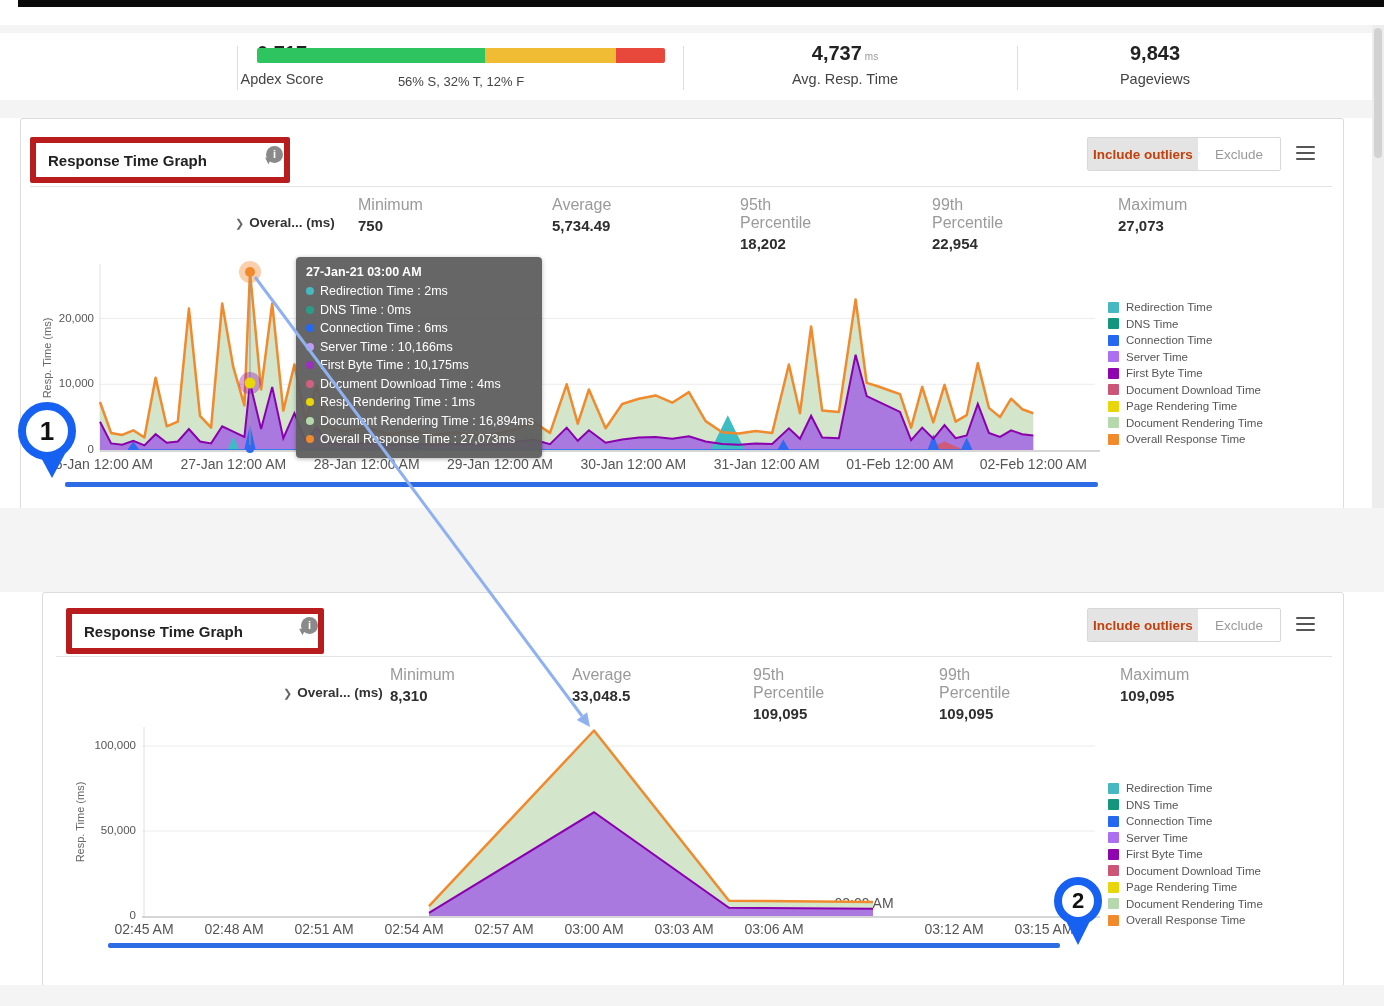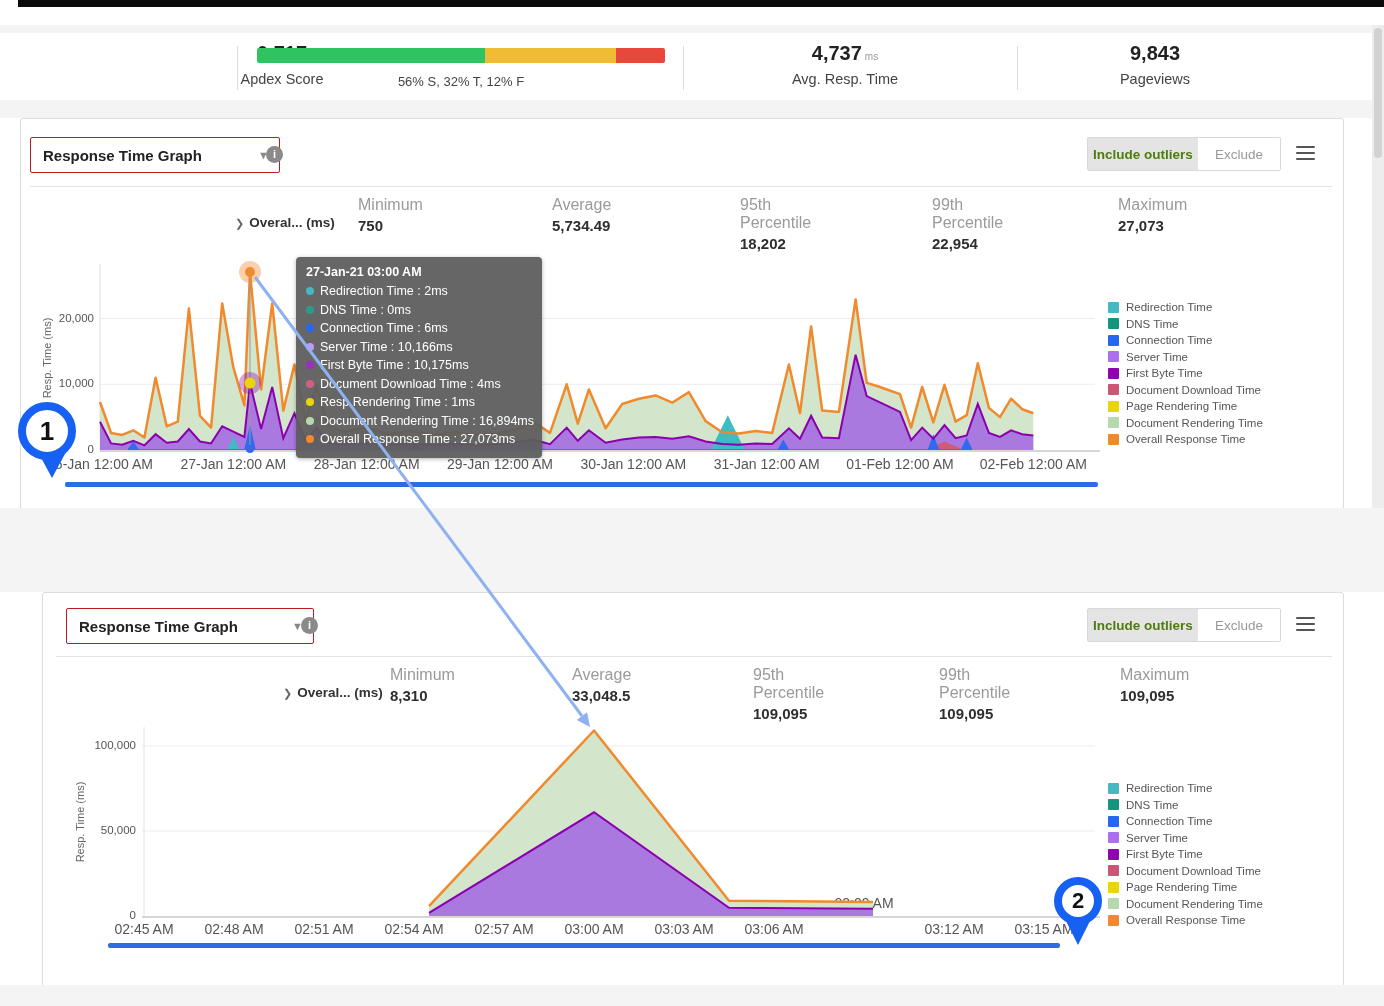--- a/index.html
+++ b/index.html
@@ -10,29 +10,29 @@
   .topbar{left:18px;top:0;right:0;height:7px;background:#0a0a0a;}
   .strip{left:0;right:0;background:#f4f4f5;}
   .stats-card{left:0;right:0;top:33px;height:67px;background:#fff;}
   .sum-val{font-size:20px;font-weight:700;color:#222;text-align:center;}
   .sum-unit{font-size:10px;color:#999;font-weight:400;margin-left:3px;}
   .sum-label{font-size:14.5px;color:#444;text-align:center;}
   .vdiv{width:1px;background:#ddd;top:46px;height:44px;}
   .apdexbar{left:257px;top:48px;width:408px;height:15px;display:flex;border-radius:2px;overflow:hidden;}
   
   .panel{background:#fff;border:1px solid #dcdcdc;border-radius:3px;}
-  .dropdown{background:#fff;border:1px solid #b91c1c;border-radius:2px;height:34px;
+  .dropdown{background:#fff;border:6px solid #b91c1c;border-radius:2px;height:34px;
             display:flex;align-items:center;padding:0 10px 0 12px;justify-content:space-between;}
   .dd-text{font-size:15px;font-weight:700;color:#222;}
   .dd-caret{color:#888;font-size:11px;}
   .info{width:17px;height:17px;border-radius:50%;background:#8a8a8a;color:#fff;
         font-size:11px;font-weight:700;text-align:center;line-height:17px;}
   .toggle{border:1px solid #d8d8d8;border-radius:2px;height:32px;display:flex;background:#fff;}
   .tg{font-size:13.5px;display:flex;align-items:center;justify-content:center;}
-  .tg-on{width:110px;background:#e4e4e4;color:#4d7c0f;font-weight:700;}
+  .tg-on{width:110px;background:#e4e4e4;color:#c2410c;font-weight:700;}
   .tg-off{width:82px;color:#999;}
   .menu-icon span{display:block;width:19px;height:2.5px;background:#555;margin:3.5px 0;border-radius:1px;}
   .hdiv{height:1px;background:#e3e3e3;}
   .series-label{font-size:13.5px;font-weight:700;color:#333;}
   .chev{color:#666;font-size:11px;margin-right:5px;}
   .stat-col{position:absolute;top:0;}
   .stat-h{font-size:16px;color:#9a9a9a;}
   .stat-v{font-size:15px;font-weight:700;color:#2e2e2e;margin-top:3px;}
   
   .xtick{position:absolute;transform:translateX(-50%);font-size:14px;color:#555;white-space:nowrap;}

